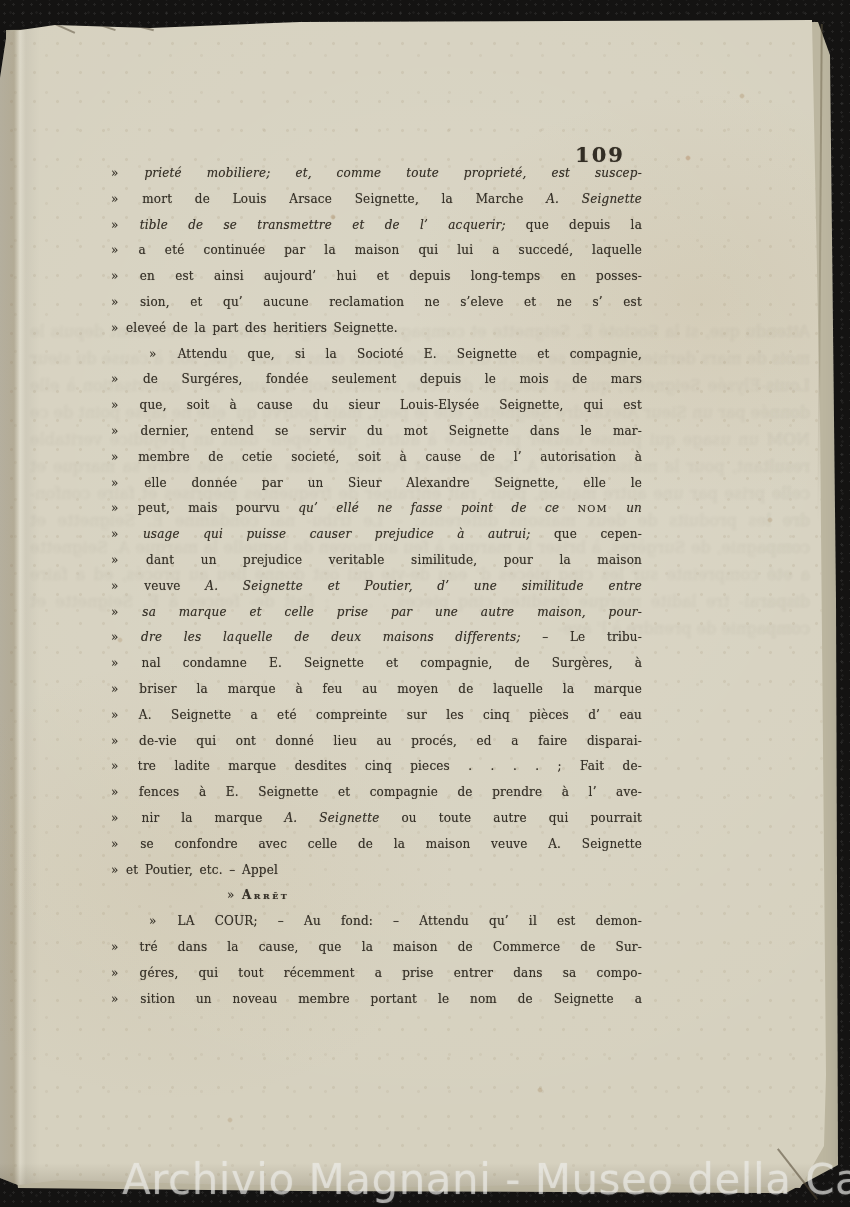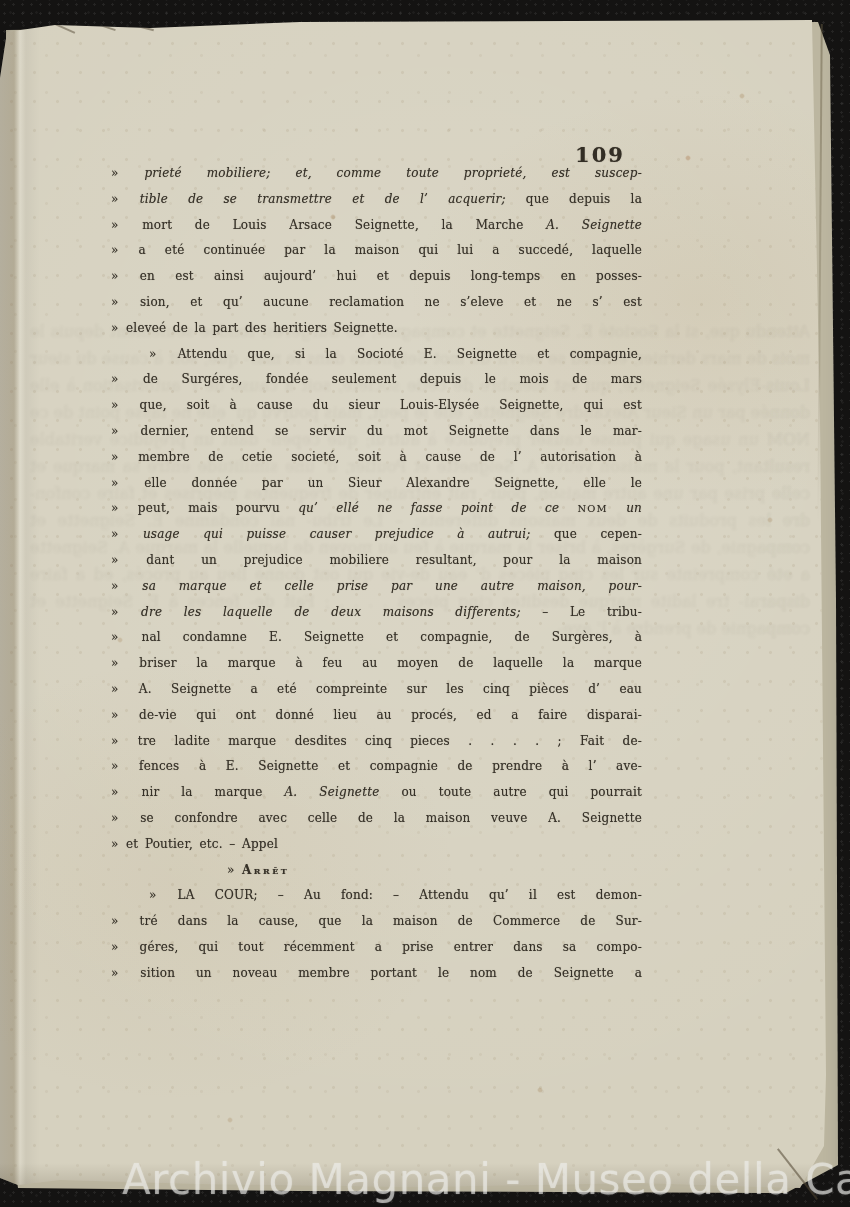--- a/index.html
+++ b/index.html
@@ -85,35 +85,36 @@
   <div class="bleed-ghost">Attendu que, si la Socioté E. Seignette et compagnie, de Surgéres, fondée seulement depuis le mois de mars dernier, entend se servir du mot Seignette dans le mar- que, soit à cause du sieur Louis-Elysée Seignette, qui est membre de cetie societé, soit à cause de l’ autorisation à elle donnée par un Sieur Alexandre Seignette, elle le peut, mais pourvu qu’ ellé ne fasse point de ce NOM un usage qui puisse causer prejudice à autrui; que cepen- dant un prejudice veritable resultant, pour la maison veuve A. Seignette et Poutier, d’ une similitude entre sa marque et celle prise par une autre maison, pour- rait entrainer de frequentes méprises et faire confon- dre les produits de deux maisons differents; – Le tribu- nal condamne E. Seignette et compagnie, de Surgères, à briser la marque à feu au moyen de laquelle la marque A. Seignette a eté compreinte sur les cinq pièces d’ eau de-vie qui ont donné lieu au procés, ed a faire disparai- tre ladite marque desdites cinq pieces . . . . ; Fait de- fences à E. Seignette et compagnie de prendre à l’ ave-</div>
 
   <div class="fold-mark" style="left:52px;top:27px;width:24px;transform:rotate(24deg);"></div>
   <div class="fold-mark" style="left:96px;top:26px;width:20px;transform:rotate(18deg);"></div>
   <div class="fold-mark" style="left:136px;top:27px;width:18px;transform:rotate(14deg);"></div>
 
   <div class="page-number">109</div>
 
   <div class="text-block">
       <div class="line just"><span class="mark">»</span> <span class="seg-i">prieté mobiliere; et, comme toute proprieté, est suscep-</span></div>
+      <div class="line just"><span class="mark">»</span> <span class="seg-r">mort de Louis Arsace Seignette, la Marche </span><span class="seg-i">A. Seignette</span></div>
       <div class="line just"><span class="mark">»</span> <span class="seg-i">tible de se transmettre et de l’ acquerir;</span><span class="seg-r"> que depuis la</span></div>
-      <div class="line just"><span class="mark">»</span> <span class="seg-r">mort de Louis Arsace Seignette, la Marche </span><span class="seg-i">A. Seignette</span></div>
       <div class="line just"><span class="mark">»</span> <span class="seg-r">a eté continuée par la maison qui lui a succedé, laquelle</span></div>
       <div class="line just"><span class="mark">»</span> <span class="seg-r">en est ainsi aujourd’ hui et depuis long-temps en posses-</span></div>
       <div class="line just"><span class="mark">»</span> <span class="seg-r">sion, et qu’ aucune reclamation ne s’eleve et ne s’ est</span></div>
       <div class="line"><span class="mark">»</span> <span class="seg-r">eleveé de la part des heritiers Seignette.</span></div>
       <div class="line just" style="padding-left: 38px;"><span class="mark">»</span> <span class="seg-r">Attendu que, si la Socioté E. Seignette et compagnie,</span></div>
       <div class="line just"><span class="mark">»</span> <span class="seg-r">de Surgéres, fondée seulement depuis le mois de mars</span></div>
       <div class="line just"><span class="mark">»</span> <span class="seg-r">que, soit à cause du sieur Louis-Elysée Seignette, qui est</span></div>
       <div class="line just"><span class="mark">»</span> <span class="seg-r">dernier, entend se servir du mot Seignette dans le mar-</span></div>
       <div class="line just"><span class="mark">»</span> <span class="seg-r">membre de cetie societé, soit à cause de l’ autorisation à</span></div>
       <div class="line just"><span class="mark">»</span> <span class="seg-r">elle donnée par un Sieur Alexandre Seignette, elle le</span></div>
       <div class="line just"><span class="mark">»</span> <span class="seg-r">peut, mais pourvu </span><span class="seg-i">qu’ ellé ne fasse point de ce </span><span class="seg-c">NOM</span><span class="seg-i"> un</span></div>
       <div class="line just"><span class="mark">»</span> <span class="seg-i">usage qui puisse causer prejudice à autrui;</span><span class="seg-r"> que cepen-</span></div>
-      <div class="line just"><span class="mark">»</span> <span class="seg-r">dant un prejudice mobiliere resultant, pour la maison</span></div>
+      <div class="line just"><span class="mark">»</span> <span class="seg-r">dant un prejudice veritable similitude, pour la maison</span></div>
+      <div class="line just"><span class="mark">»</span> <span class="seg-r">veuve </span><span class="seg-i">A. Seignette et Poutier, d’ une similitude entre</span></div>
       <div class="line just"><span class="mark">»</span> <span class="seg-i">sa marque et celle prise par une autre maison, pour-</span></div>
       <div class="line just"><span class="mark">»</span> <span class="seg-i">dre les laquelle de deux maisons differents;</span><span class="seg-r"> – Le tribu-</span></div>
       <div class="line just"><span class="mark">»</span> <span class="seg-r">nal condamne E. Seignette et compagnie, de Surgères, à</span></div>
       <div class="line just"><span class="mark">»</span> <span class="seg-r">briser la marque à feu au moyen de laquelle la marque</span></div>
       <div class="line just"><span class="mark">»</span> <span class="seg-r">A. Seignette a eté compreinte sur les cinq pièces d’ eau</span></div>
       <div class="line just"><span class="mark">»</span> <span class="seg-r">de-vie qui ont donné lieu au procés, ed a faire disparai-</span></div>
       <div class="line just"><span class="mark">»</span> <span class="seg-r">tre ladite marque desdites cinq pieces . . . . ; Fait de-</span></div>
       <div class="line just"><span class="mark">»</span> <span class="seg-r">fences à E. Seignette et compagnie de prendre à l’ ave-</span></div>
       <div class="line just"><span class="mark">»</span> <span class="seg-r">nir la marque </span><span class="seg-i">A. Seignette</span><span class="seg-r"> ou toute autre qui pourrait</span></div>
       <div class="line just"><span class="mark">»</span> <span class="seg-r">se confondre avec celle de la maison veuve A. Seignette</span></div>

